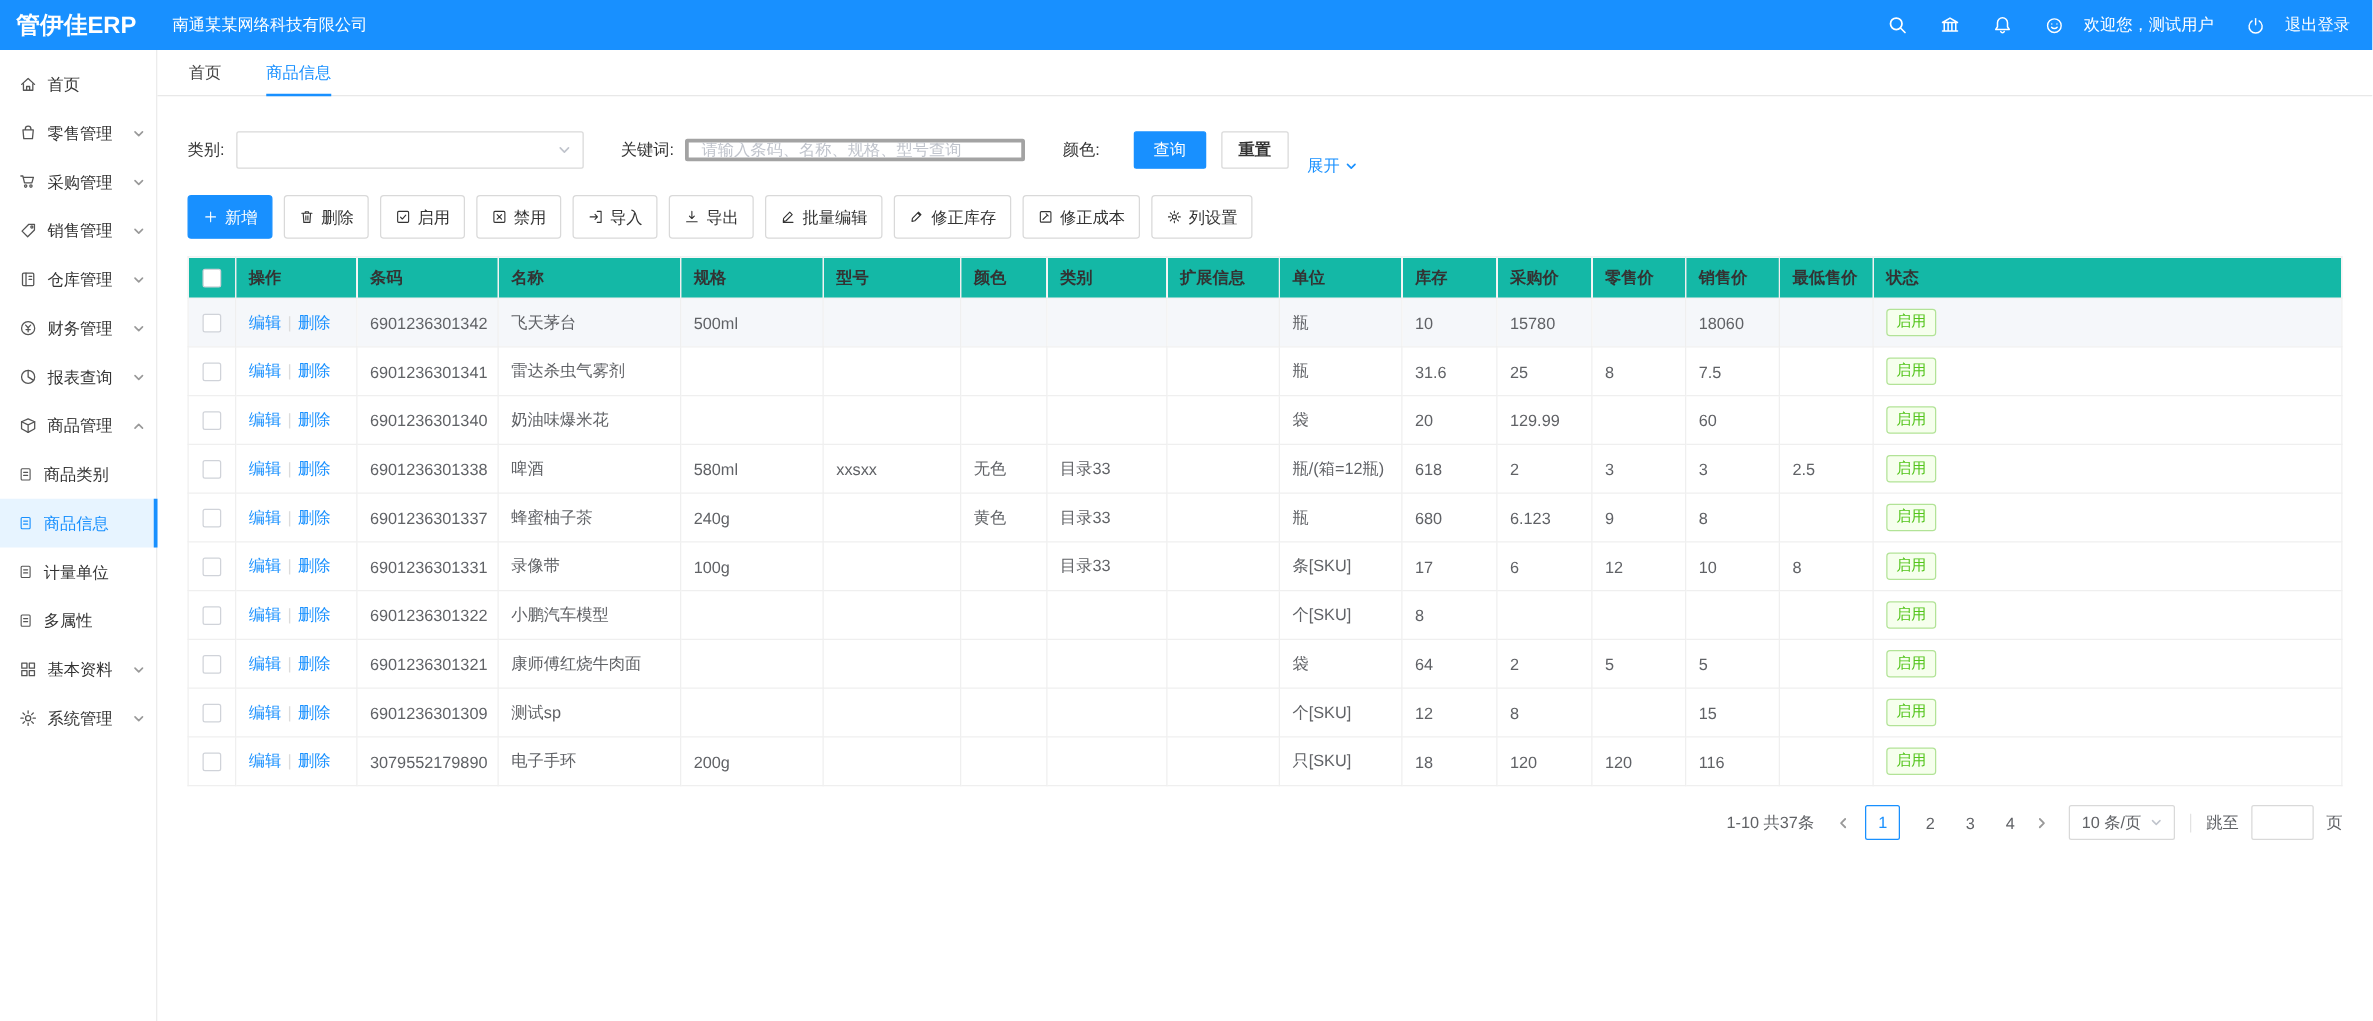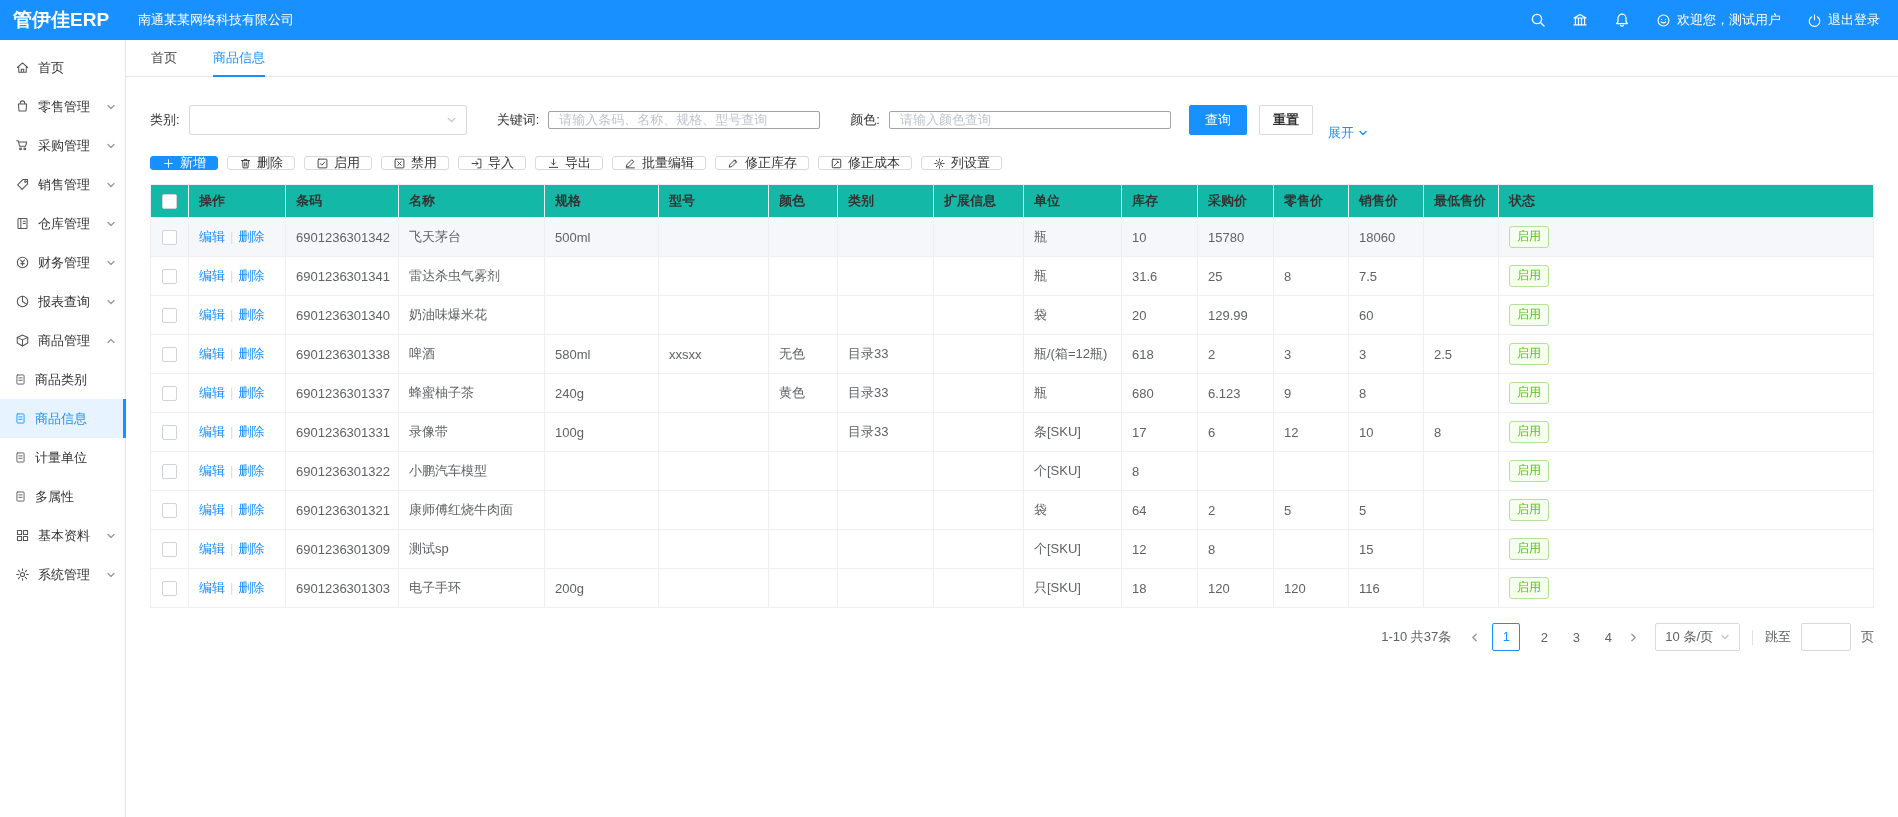--- a/index.html
+++ b/index.html
@@ -6,21 +6,21 @@
   html,body { width:1898px; height:817px; background:#fff; overflow:hidden;
     font-family:"Liberation Sans","DejaVu Sans",sans-serif; }
   :root { --primary:#1890ff; --green:#52c41a; }
 
   
   .header { height:40px; background:var(--primary); display:flex; align-items:center; color:#fff; padding-right:18px; }
   .logo { width:126px; padding-left:13px; font-size:19px; font-weight:700; white-space:nowrap; }
   .company { font-size:13px; margin-left:12px; white-space:nowrap; }
   .header-right { margin-left:auto; display:flex; align-items:center; gap:26px; font-size:13px; }
   .hicon { display:inline-flex; align-items:center; cursor:pointer; }
-  .hgroup { display:inline-flex; align-items:center; gap:6px; cursor:pointer; white-space:nowrap; }
+  .hgroup { display:inline-flex; align-items:center; gap:16px; cursor:pointer; white-space:nowrap; }
 
   
   .layout { display:flex; height:777px; }
   .sidebar { width:126px; min-width:126px; border-right:1px solid #e6e6e6; background:#fff; padding-top:8px; }
   .side-item { height:39px; display:flex; align-items:center; padding:0 9px 0 15px; font-size:13px; color:#333; cursor:pointer; position:relative; }
   .side-item .icon { margin-right:8px; display:flex; color:#555; }
   .side-item .lbl { white-space:nowrap; }
   .chev { margin-left:auto; color:#999; display:flex; }
   .chev.up { transform:rotate(180deg); }
   .side-item.sub { padding-left:14px; }
@@ -33,31 +33,31 @@
   .tab { font-size:13px; color:#444; display:flex; align-items:center; border-bottom:2px solid transparent; margin-bottom:-1px; cursor:pointer; }
   .tab.active { color:var(--primary); border-bottom-color:var(--primary); }
   .content { padding:0 24px; }
 
   
   .filter-row { margin-top:20px; display:flex; align-items:center; }
   .flabel { font-size:13px; color:#333; margin-right:9px; white-space:nowrap; }
   .flabel.g { margin-left:30px; }
   .select { width:278px; height:30px; border:1px solid #d9d9d9; border-radius:2px; position:relative; background:#fff; cursor:pointer; }
   .select .chev-d { position:absolute; right:9px; top:50%; transform:translateY(-50%); color:#c0c4cc; display:flex; }
-  .finput { width:272px; height:18px; border:1px solid #a3a3a3; border-radius:2px; padding:0 10px; font-size:13px; color:#333; outline:none; font-family:inherit; background:#fff; }
+  .finput { width:272px; height:18px; border:3px solid #a3a3a3; border-radius:2px; padding:0 10px; font-size:13px; color:#333; outline:none; font-family:inherit; background:#fff; }
   .finput.color { width:282px; }
   .finput::placeholder { color:#c0c4cc; }
   .btn { height:30px; border-radius:2px; font-size:13px; cursor:pointer; font-family:inherit; }
   .btn.primary { background:var(--primary); border:1px solid var(--primary); color:#fff; padding:0 15px; margin-left:18px; }
   .btn.reset { background:#fff; border:1px solid #d9d9d9; color:#333; padding:0 13px; margin-left:12px;font-weight:bold; }
   .expand-link { color:var(--primary); font-size:13px; margin-left:15px; display:inline-flex; align-items:center; gap:4px; cursor:pointer; white-space:nowrap;margin-top:27px; }
 
   
   .toolbar { margin-top:14px; display:flex; gap:9px; }
-  .tbtn { height:14px; padding:0 11px; background:#fff; border:1px solid #d9d9d9; border-radius:3px; font-size:13px; color:#333; display:inline-flex; align-items:center; gap:5px; cursor:pointer; font-family:inherit; white-space:nowrap; }
+  .tbtn { height:35px; padding:0 11px; background:#fff; border:1px solid #d9d9d9; border-radius:3px; font-size:13px; color:#333; display:inline-flex; align-items:center; gap:5px; cursor:pointer; font-family:inherit; white-space:nowrap; }
   .tbtn.primary { background:var(--primary); border-color:var(--primary); color:#fff; }
   .ticon { display:flex; }
 
   
   .grid { margin-top:14px; width:100%; border-collapse:collapse; table-layout:fixed; }
   .grid th,.grid td { border:1px solid #efefef; font-size:13px; padding:0 10px; height:39px; text-align:left; white-space:nowrap; overflow:hidden; }
   .grid thead th { background:#14b8a6; color:#333; font-weight:700; height:33px; }
   .grid td { color:#606266; }
   .grid tbody tr:first-child td { background:#f5f7fa; }
   .cb-cell { text-align:center !important; padding:0 !important; }
@@ -313,21 +313,20 @@
         <div class="select">
           <span class="chev-d">
             <svg width="11" height="11" viewBox="0 0 10 10" fill="none" stroke="currentColor" stroke-width="1.2" stroke-linecap="round" stroke-linejoin="round">
                 <path d="M2 3.5l3 3 3-3"></path>
               </svg>
           </span>
         </div>
         <span class="flabel g">关键词:</span>
         <input class="finput" placeholder="请输入条码、名称、规格、型号查询" style="">
         <span class="flabel g">颜色:</span>
-        <input class="finput color" placeholder="请输入颜色查询" style="">
         <button class="btn primary">查询</button>
         <button class="btn reset">重置</button>
         <span class="expand-link">
           <span>展开</span>
           <span style="display:flex">
             <svg width="10" height="10" viewBox="0 0 10 10" fill="none" stroke="currentColor" stroke-width="1.3" stroke-linecap="round" stroke-linejoin="round">
                 <path d="M2 3.5l3 3 3-3"></path>
               </svg>
           </span>
         </span>
@@ -618,21 +617,21 @@
               <td>12</td>
               <td>8</td>
               <td></td>
               <td>15</td>
               <td></td>
               <td><span class="badge">启用</span></td>
             </tr>
             <tr>
               <td class="cb-cell"><span class="cb"></span></td>
               <td><a class="lnk">编辑</a><span class="sep">|</span><a class="lnk">删除</a></td>
-              <td>6901236301303</td>
+              <td>3079552179890</td>
               <td>电子手环</td>
               <td>200g</td>
               <td></td>
               <td></td>
               <td></td>
               <td></td>
               <td>只[SKU]</td>
               <td>18</td>
               <td>120</td>
               <td>120</td>

